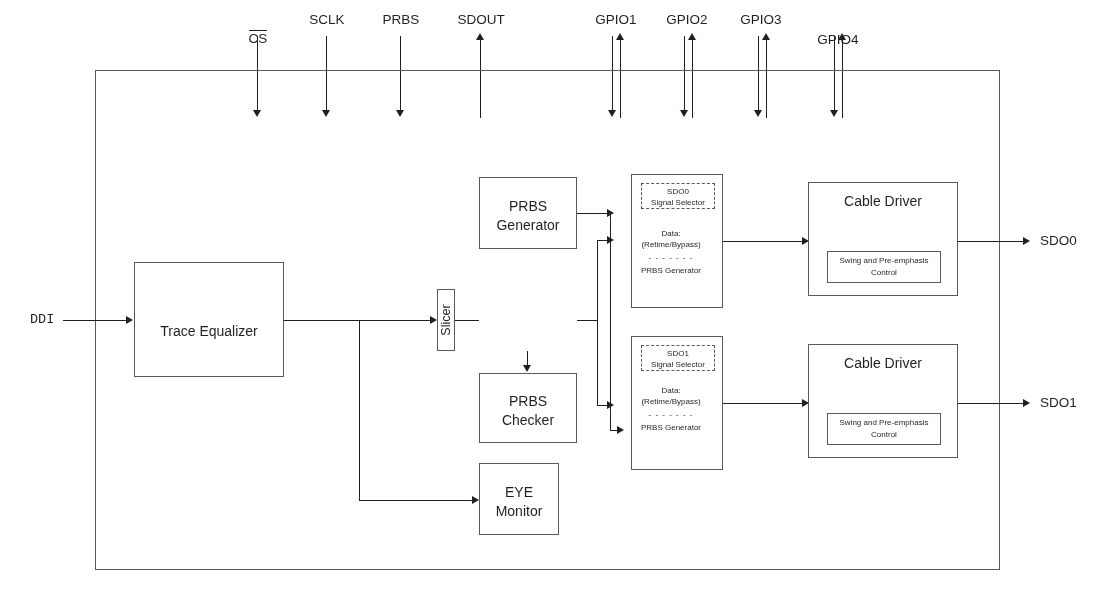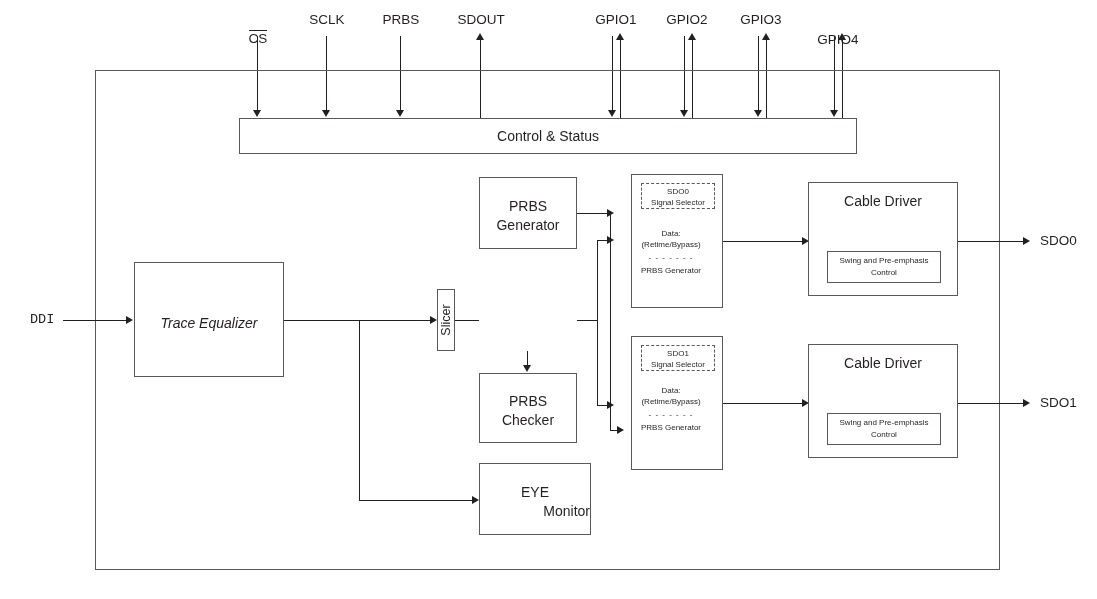--- a/index.html
+++ b/index.html
@@ -202,30 +202,27 @@
   <div class="line-v" style="left:766px; top:36px; height:82px;"></div>
   <div class="arrow-up" style="left:762px; top:33px;"></div>
 
   <div class="line-v" style="left:834px; top:36px; height:75px;"></div>
   <div class="arrow-down" style="left:830px; top:110px;"></div>
   <div class="line-v" style="left:842px; top:36px; height:82px;"></div>
   <div class="arrow-up" style="left:838px; top:33px;"></div>
 
   <div class="outer" style="left:95px; top:70px; width:905px; height:500px;"></div>
 
-  <div class="ctrl-box" style="left:239px; top:118px; width:618px; height:36px;">
-    <div class="ctrl-label" style="top:9px;">Control &amp; Status</div>
-  </div>
 
   <div class="io-label" style="left:30px; top:312px;font-family:Liberation Mono, monospace;">DDI</div>
   <div class="line-h" style="left:63px; top:320px; width:64px;"></div>
   <div class="arrow-right" style="left:126px; top:316px;"></div>
 
   <div class="box" style="left:134px; top:262px; width:150px; height:115px;">
-    <div class="box-label" style="top:50px;font-style:italic;">Trace Equalizer</div>
+    <div class="box-label" style="top:58px;">Trace Equalizer</div>
   </div>
 
   <div class="line-h" style="left:284px; top:320px; width:148px;"></div>
   <div class="arrow-right" style="left:430px; top:316px;"></div>
   <div class="line-v" style="left:359px; top:320px; height:180px;"></div>
   <div class="line-h" style="left:359px; top:500px; width:117px;"></div>
   <div class="arrow-right" style="left:472px; top:496px;"></div>
 
   <div class="slicer" style="left:437px; top:289px; width:18px; height:62px;">
     <span>Slicer</span>
@@ -239,23 +236,23 @@
 
 
   <div class="box" style="left:479px; top:373px; width:98px; height:70px;">
     <div class="box-label" style="top:17px;">PRBS</div>
     <div class="box-label" style="top:36px;">Checker</div>
   </div>
 
   <div class="line-v" style="left:527px; top:351px; height:15px;"></div>
   <div class="arrow-down" style="left:523px; top:365px;"></div>
 
-  <div class="box" style="left:479px; top:463px; width:112px; height:72px;">
+  <div class="box" style="left:479px; top:463px; width:80px; height:72px;">
     <div class="box-label" style="top:18px;">EYE</div>
-    <div class="box-label" style="top:37px;text-align:right;">Monitor</div>
+    <div class="box-label" style="top:37px;">Monitor</div>
   </div>
 
   <div class="line-h" style="left:577px; top:213px; width:33px;"></div>
   <div class="arrow-right" style="left:607px; top:209px;"></div>
 
   <div class="line-h" style="left:577px; top:320px; width:20px;"></div>
   <div class="line-v" style="left:597px; top:240px; height:165px;"></div>
   <div class="line-h" style="left:597px; top:240px; width:13px;"></div>
   <div class="arrow-right" style="left:607px; top:236px;"></div>
   <div class="line-h" style="left:597px; top:405px; width:13px;"></div>

